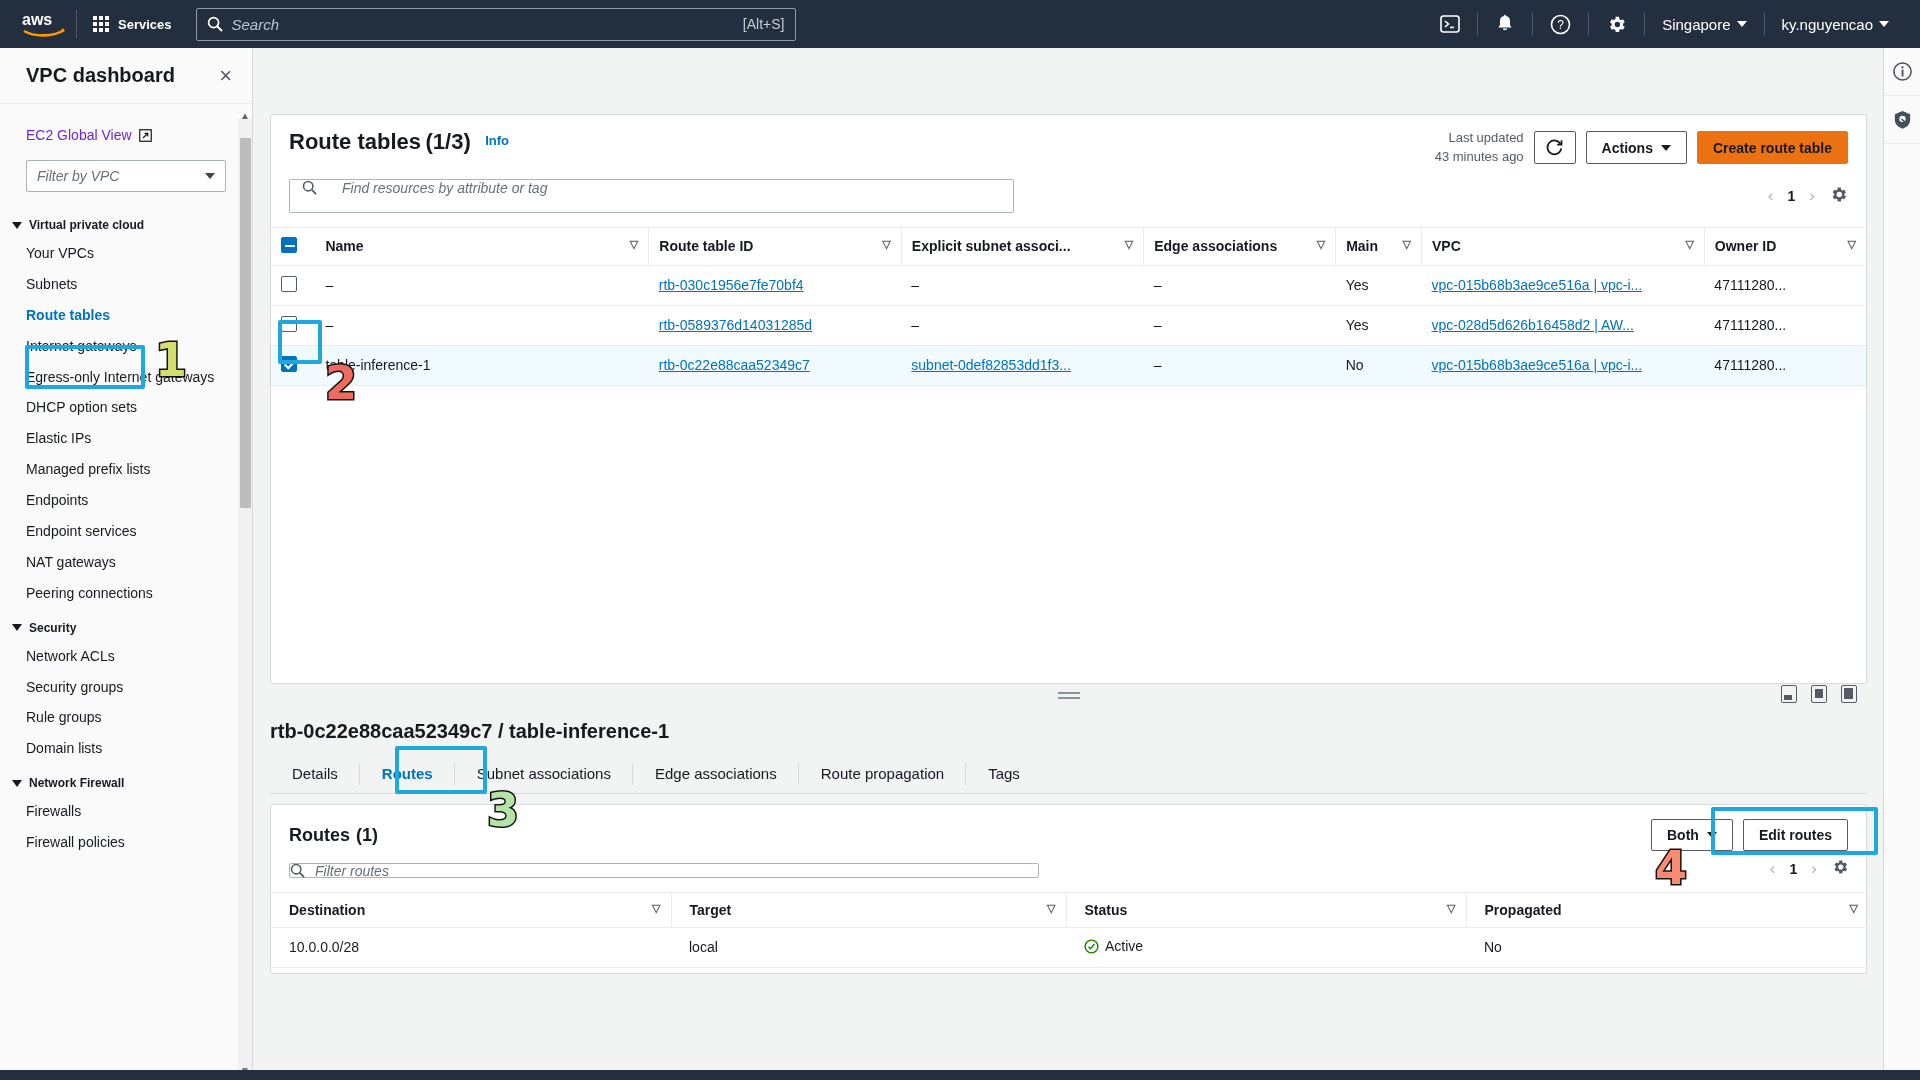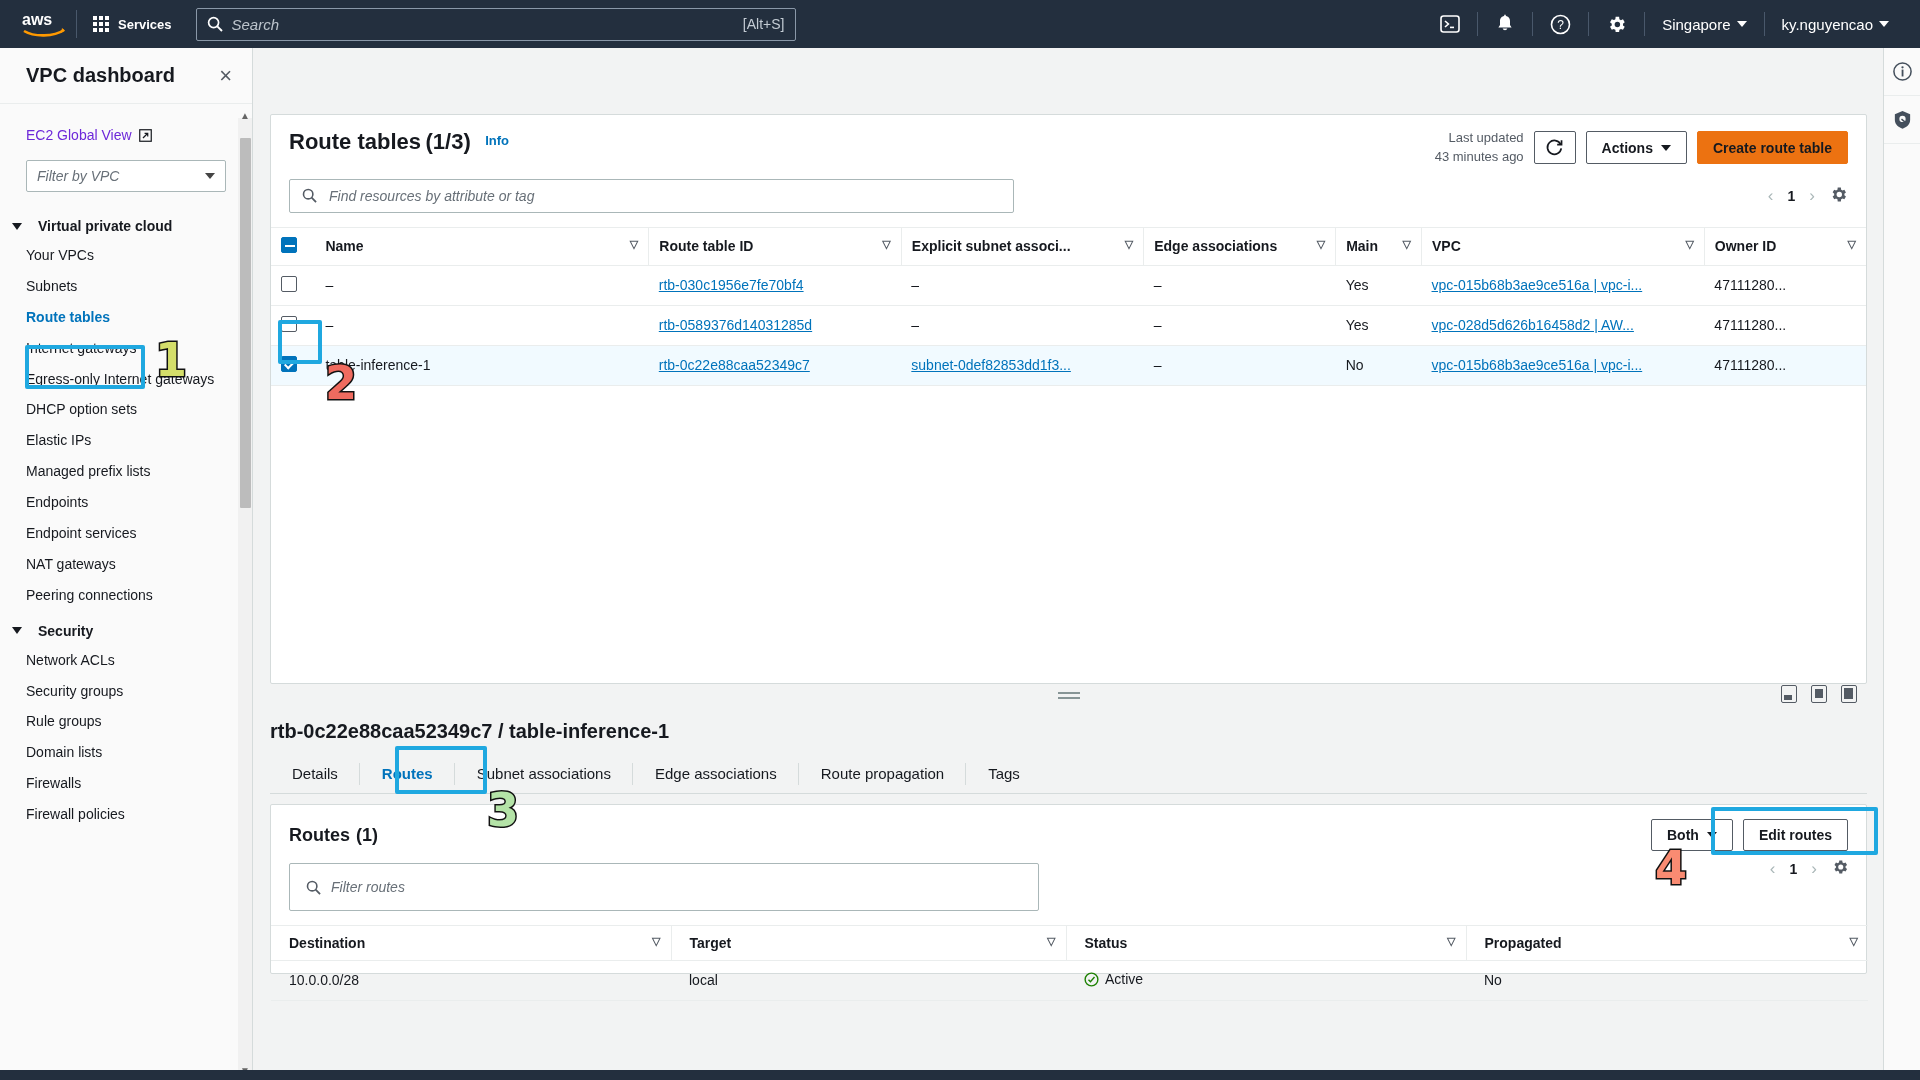--- a/index.html
+++ b/index.html
@@ -46,21 +46,21 @@
   .side-title { font-size:20px; font-weight:700; color:#16191f;}
   .close-x { font-size:22px; color:#545b64; line-height:1;}
   .side-body { padding: 16px 0 0 0; }
   .side-link { font-size:14px; color:#6d28d9; padding: 7px 26px; display:block; }
   .side-link.ext { display:flex; align-items:center; gap:7px;}
   .vpc-filter {
     margin: 10px 26px 14px 26px; height:32px; border:1px solid #aab7b8; border-radius:2px;
     background:#fff; display:flex; align-items:center; padding: 0 10px; font-size:14px; color:#687078; font-style:italic;
   }
   .vpc-filter .caret-d { margin-left:auto; border-left:5px solid transparent; border-right:5px solid transparent; border-top:6px solid #444; }
-  .side-group { font-size:14px; font-weight:700; color:#16191f; padding: 12px 12px 6px 12px; display:flex; align-items:center; gap:16px;}
+  .side-group { font-size:12px; font-weight:700; color:#16191f; padding: 12px 12px 6px 12px; display:flex; align-items:center; gap:7px;}
   .side-group .tri { border-left:5px solid transparent; border-right:5px solid transparent; border-top:7px solid #16191f; }
   .side-item { font-size:14px; color:#16191f; padding: 6px 26px; line-height:1.35; }
   .side-item.sel { color:#0073bb; font-weight:700; }
   #side-scroll-track { position:absolute; right:0; top:70px; width:14px; height:960px; background:#f1f1f1; }
   #side-scroll-thumb { position:absolute; right:1px; top:90px; width:11px; height:370px; background:#bcbcbc; border-radius:1px;}
   .scroll-arrow { position:absolute; right:2px; width:10px; text-align:center; color:#666; font-size:10px;}
 
   
   #main { position:absolute; left:253px; top:0; width:1667px; height:1032px; background:#f2f3f3; }
   #main-inner { position:absolute; left:17px; top:0; width:1597px; height:1032px; }
@@ -69,21 +69,21 @@
   .panel-title { font-size:22px; font-weight:700; color:#16191f; }
   .info-link { color:#0073bb; font-size:13px; font-weight:700; margin-left:10px; position:relative; top:-4px;}
   .head-right { margin-left:auto; display:flex; align-items:center; gap:10px; }
   .last-updated { font-size:13px; color:#545b64; text-align:right; line-height:1.45; }
   .btn { height:33px; border:1px solid #545b64; border-radius:2px; background:#fff; color:#16191f;
          font-size:14px; font-weight:700; display:flex; align-items:center; justify-content:center; padding: 0 15px; gap:8px;}
   .btn.icon-only { width:42px; padding:0; }
   .btn-primary { background:#ec7211; border:1px solid #ec7211; color:#16191f; }
   .caret-dk { border-left:5px solid transparent; border-right:5px solid transparent; border-top:6px solid #16191f; }
   .search-row { padding: 12px 18px 0 18px; display:flex; align-items:center; }
-  .find-box { width:725px; height:34px; border:1px solid #aab7b8; border-radius:2px; display:flex; align-items:center; padding:0 12px; gap:12px;}
+  .find-box { width:725px; height:34px; border:1px solid #aab7b8; border-radius:2px; display:flex; align-items:flex-start; padding:0 12px; gap:25px;}
   .find-box .ph { font-size:14px; color:#687078; font-style:italic;}
   .pager { margin-left:auto; display:flex; align-items:center; gap:14px; color:#545b64; font-size:14px;}
   .pg-arrow { color:#aab7b8; font-size:17px; }
   .pg-num { font-weight:700; color:#16191f; }
 
   table.grid { width:100%; border-collapse:collapse; table-layout:fixed; }
   table.grid th { font-size:14px; font-weight:700; color:#16191f; text-align:left;
     padding: 9px 10px; border-bottom:1px solid #eaeded; border-top:1px solid #eaeded; vertical-align:middle;}
   table.grid td { font-size:14px; color:#16191f; padding: 10px; border-bottom:1px solid #eaeded; vertical-align:middle; overflow:hidden; white-space:nowrap; text-overflow:ellipsis;}
   .th-inner { display:flex; align-items:flex-start; }
@@ -108,21 +108,21 @@
 
   .detail-title { position:absolute; left:0; top:672px; font-size:20px; font-weight:700; color:#16191f;}
   .tabs { position:absolute; left:0; top:706px; width:1597px; height:40px; display:flex; align-items:center; border-bottom:1px solid #d5dbdb;}
   .tab { font-size:15px; color:#16191f; padding: 0 22px; height:40px; display:flex; align-items:center; position:relative;}
   .tab.active { color:#0073bb; font-weight:700;}
   .tab .tsep { position:absolute; right:0; top:9px; height:22px; width:1px; background:#d5dbdb;}
 
   .routes-panel { position:absolute; left:0; top:756px; width:1597px; height:170px; background:#fff; border:1px solid #d5dbdb; border-radius:2px;}
   .routes-head { display:flex; align-items:center; padding: 14px 18px 0 18px;}
   .routes-title { font-size:18px; font-weight:700;}
-  .filter-routes { margin: 12px 18px 0 18px; width:750px; height:48px; border:1px solid #aab7b8; border-radius:2px; display:flex; align-items:center; padding:0 16px; gap:10px;}
+  .filter-routes { margin: 12px 18px 0 18px; width:750px; height:15px; border:1px solid #aab7b8; border-radius:2px; display:flex; align-items:center; padding:0 0; gap:10px;}
   .filter-routes .ph { font-size:14px; color:#687078; font-style:italic;}
   .routes-pager { position:absolute; right:18px; top:810px; display:flex; align-items:center; gap:14px; font-size:14px; color:#545b64;}
 
   
   .hl-box { position:absolute; border:4px solid #1fa8e0; border-radius:2px; pointer-events:none; }
   .ann {
     position:absolute; font-family:"DejaVu Sans", sans-serif; font-size:46px; font-weight:700;
     -webkit-text-stroke: 3px #111; paint-order: stroke fill;
   }
 
@@ -248,20 +248,24 @@
           <div class="side-item">NAT gateways</div>
           <div class="side-item">Peering connections</div>
           <div class="side-group">
             <span class="tri"></span>
             <span>Security</span>
           </div>
           <div class="side-item">Network ACLs</div>
           <div class="side-item">Security groups</div>
           <div class="side-item">Rule groups</div>
           <div class="side-item">Domain lists</div>
+          <div class="side-group">
+            <span class="tri"></span>
+            <span>Network Firewall</span>
+          </div>
           <div class="side-item">Firewalls</div>
           <div class="side-item">Firewall policies</div>
         </div>
     </div>
     <div id="side-scroll-track">
       <div class="scroll-arrow" style="top:-8px;">▲</div>
       <div class="scroll-arrow" style="bottom:2px;">▼</div>
     </div>
     <div id="side-scroll-thumb"></div>
   </div>

